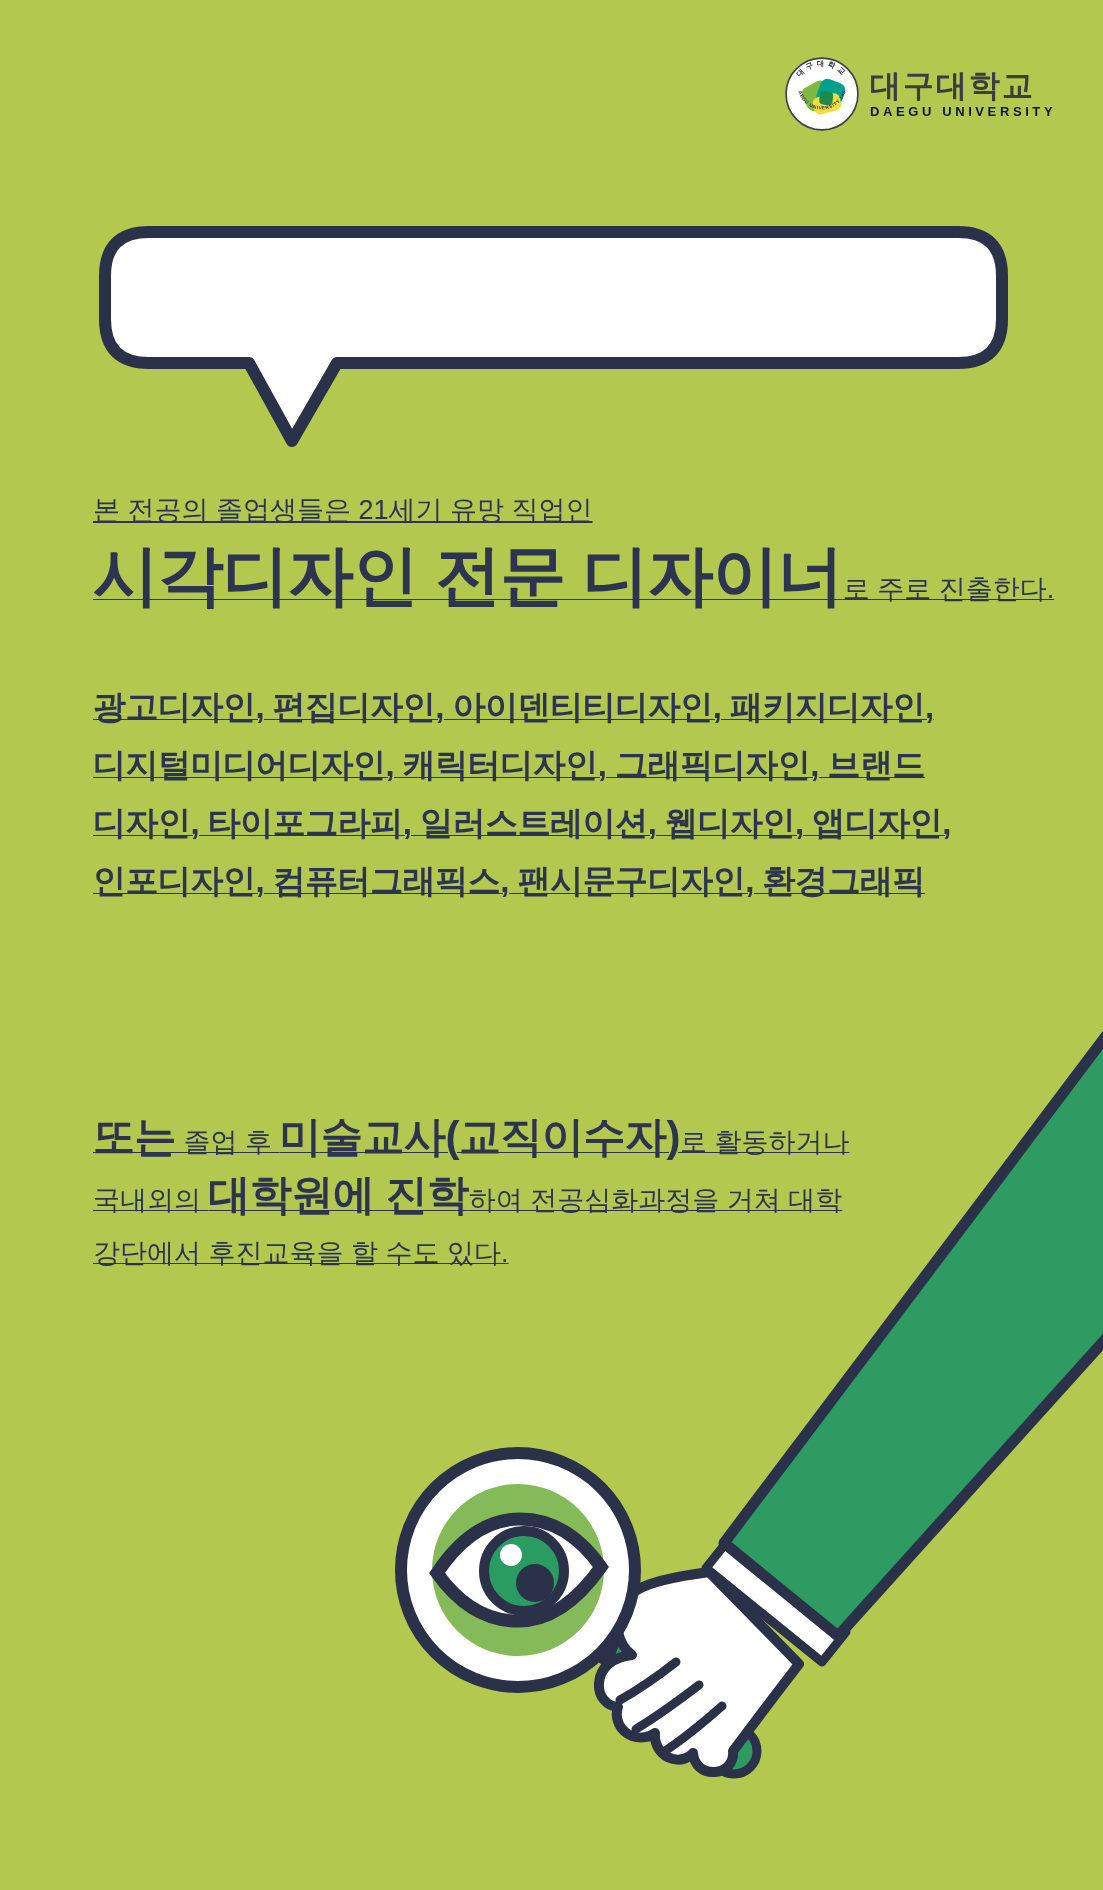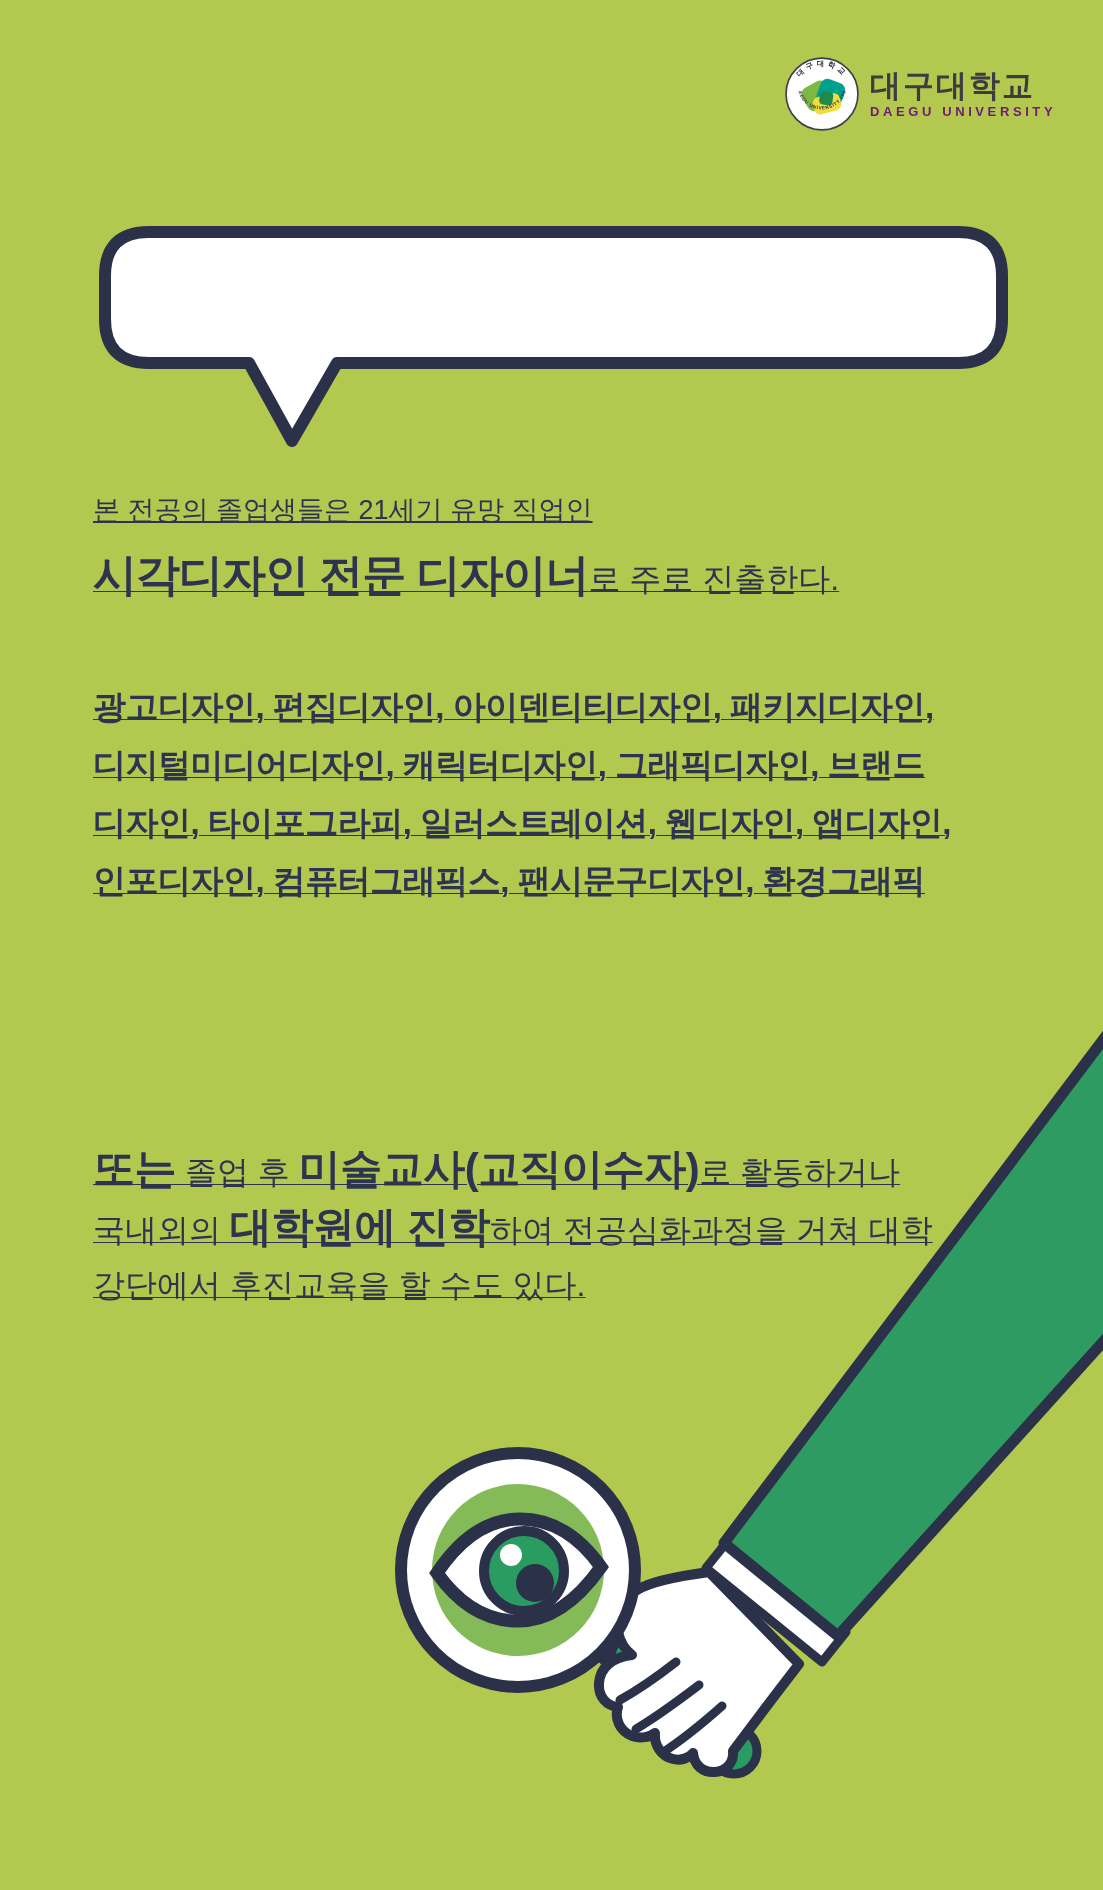--- a/index.html
+++ b/index.html
@@ -12,39 +12,39 @@
     color:#2e3450;
   }
   
   .logo{position:absolute;top:56px;left:784px;display:flex;align-items:center;}
   .seal{width:76px;height:76px;}
   .wordmark{margin-left:10px;}
   .wordmark .kr{
     font-size:31px;font-weight:900;color:#3c3c41;letter-spacing:2px;line-height:34px;
   }
   .wordmark .en{
-    font-size:13px;font-weight:700;color:#701a75;letter-spacing:3.6px;line-height:15px;margin-top:1px;
+    font-size:13px;font-weight:700;color:#0f172a;letter-spacing:3.6px;line-height:15px;margin-top:1px;
   }
   
   .bubble-svg{position:absolute;left:0;top:0;}
   .bubble-title{
     position:absolute;left:181px;top:270px;
     font-size:47px;font-weight:800;color:#2b3148;line-height:56px;letter-spacing:1px;
   }
   
   .textblock{position:absolute;left:93px;white-space:nowrap;text-decoration:underline;}
   .intro{top:490px;font-size:27px;line-height:40px;font-weight:400;}
   .headline{top:538px;line-height:74px;}
   .para1{top:678px;}
-  .para2{top:1140px;}
+  .para2{top:1108px;}
   .tline{height:58px;line-height:58px;}
-  .seg-r{font-size:32px;font-weight:400;}
+  .seg-r{font-size:27px;font-weight:400;}
   .seg-b{font-size:33px;font-weight:800;letter-spacing:-0.5px;margin-top:13px;}
   .seg-xl{font-size:42px;font-weight:800;letter-spacing:-0.5px;}
-  .seg-hxl{font-size:44px;font-weight:800;letter-spacing:-1px;}
+  .seg-hxl{font-size:66px;font-weight:800;letter-spacing:-1px;}
   
   .illu{position:absolute;left:0;top:0;pointer-events:none;}
 </style>
 </head>
 <body>
 
 <div id="canvas">
 
   <div class="logo">
     <svg class="seal" viewBox="0 0 74 74">

